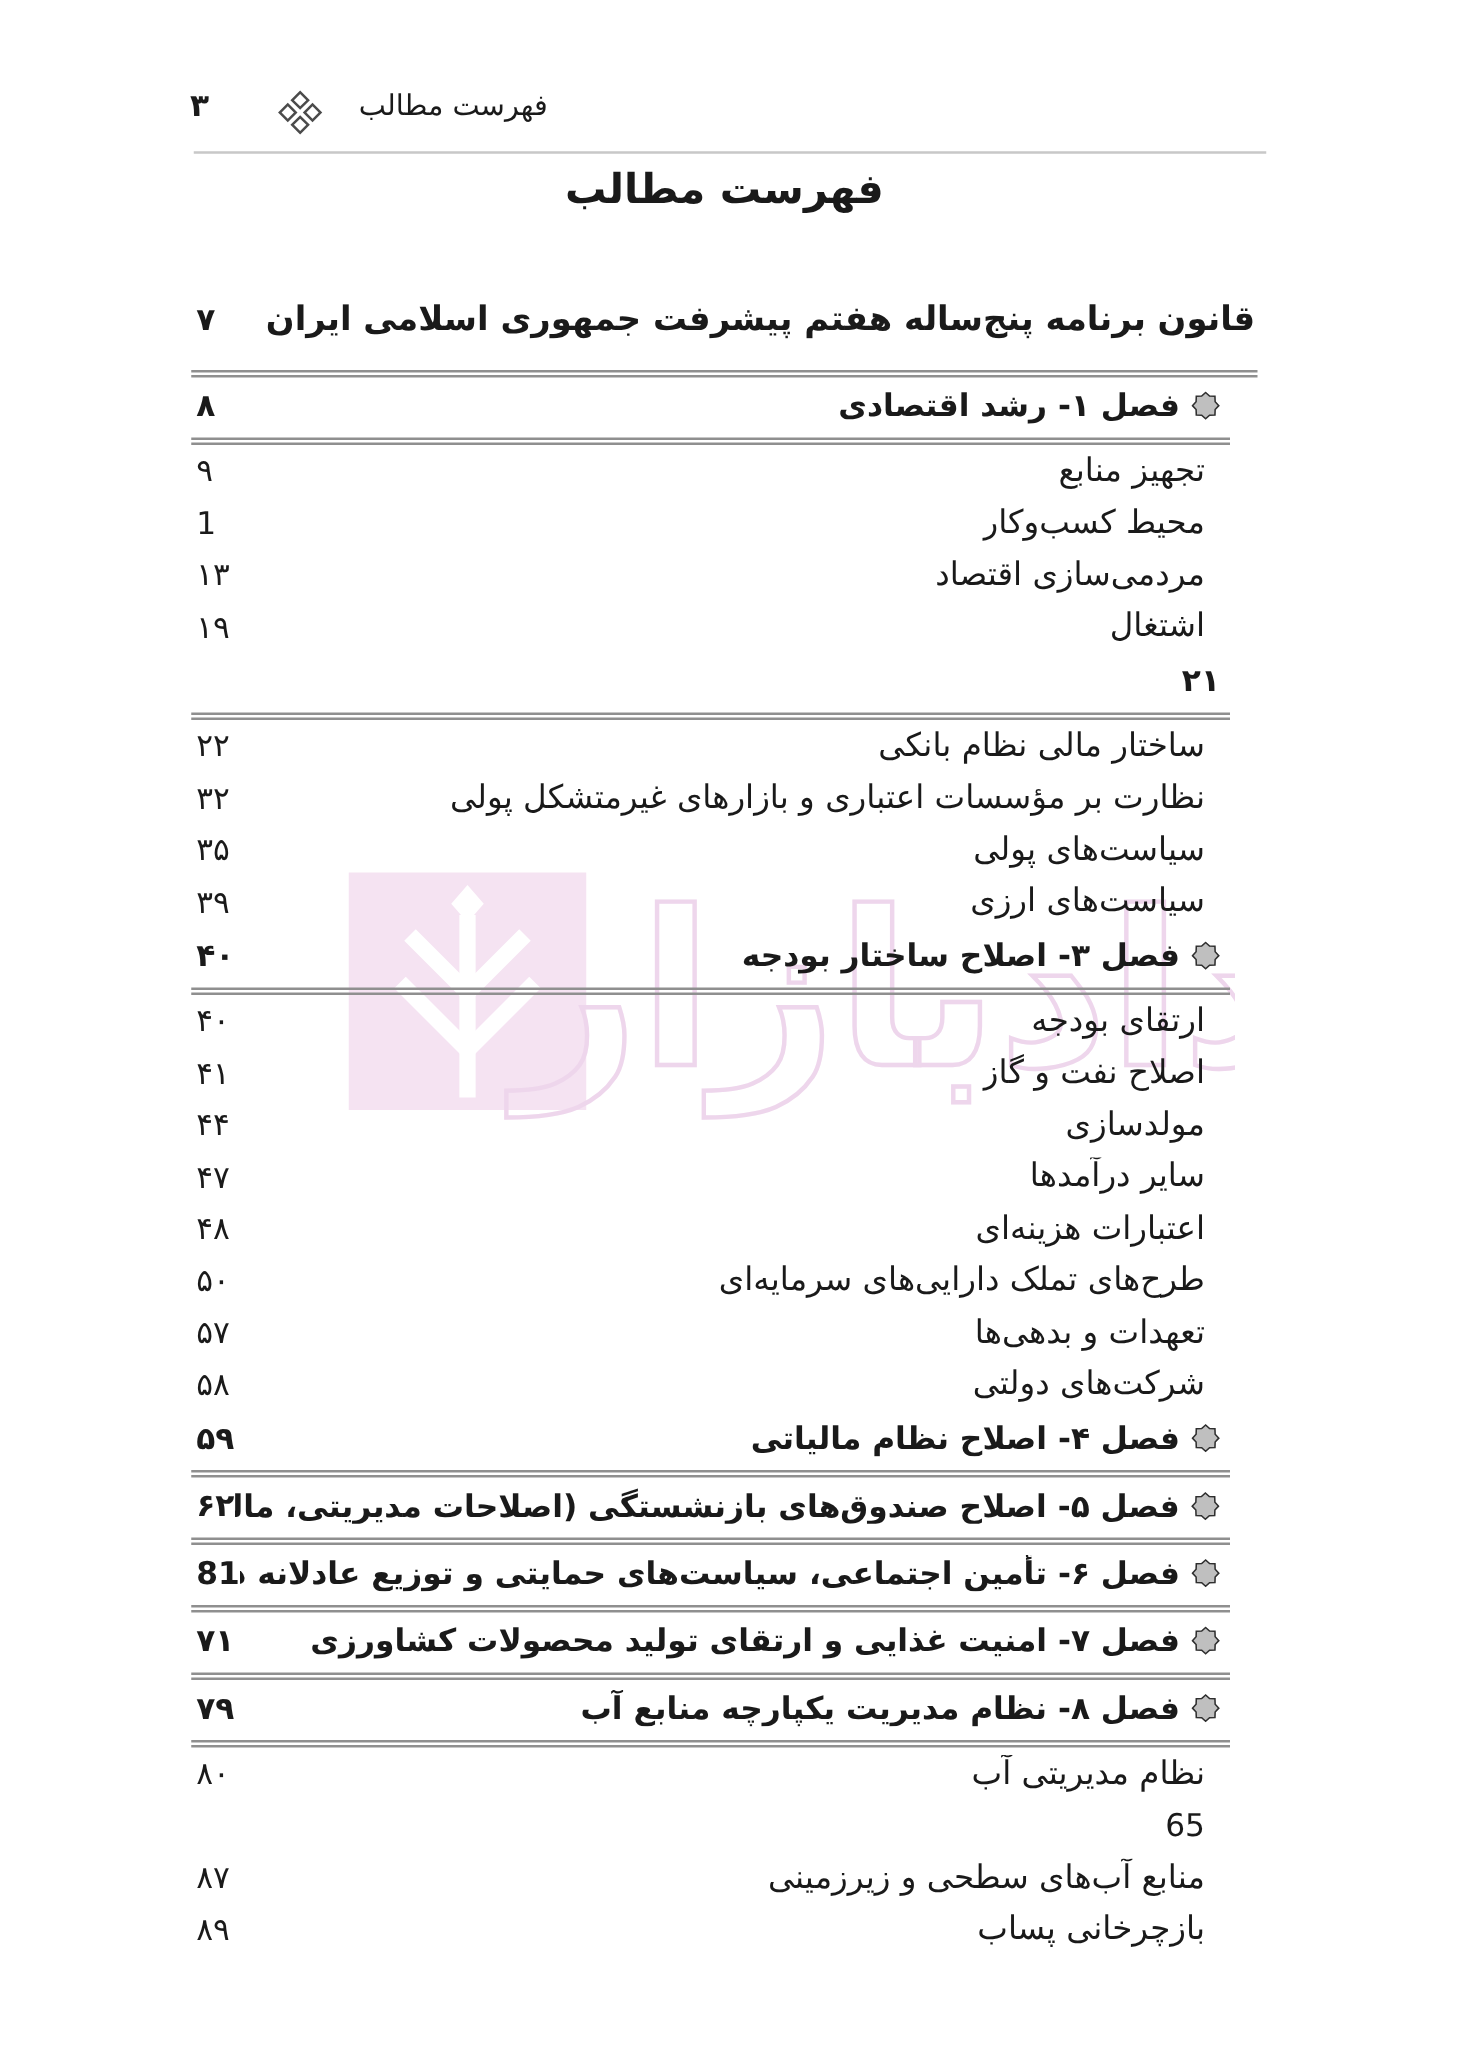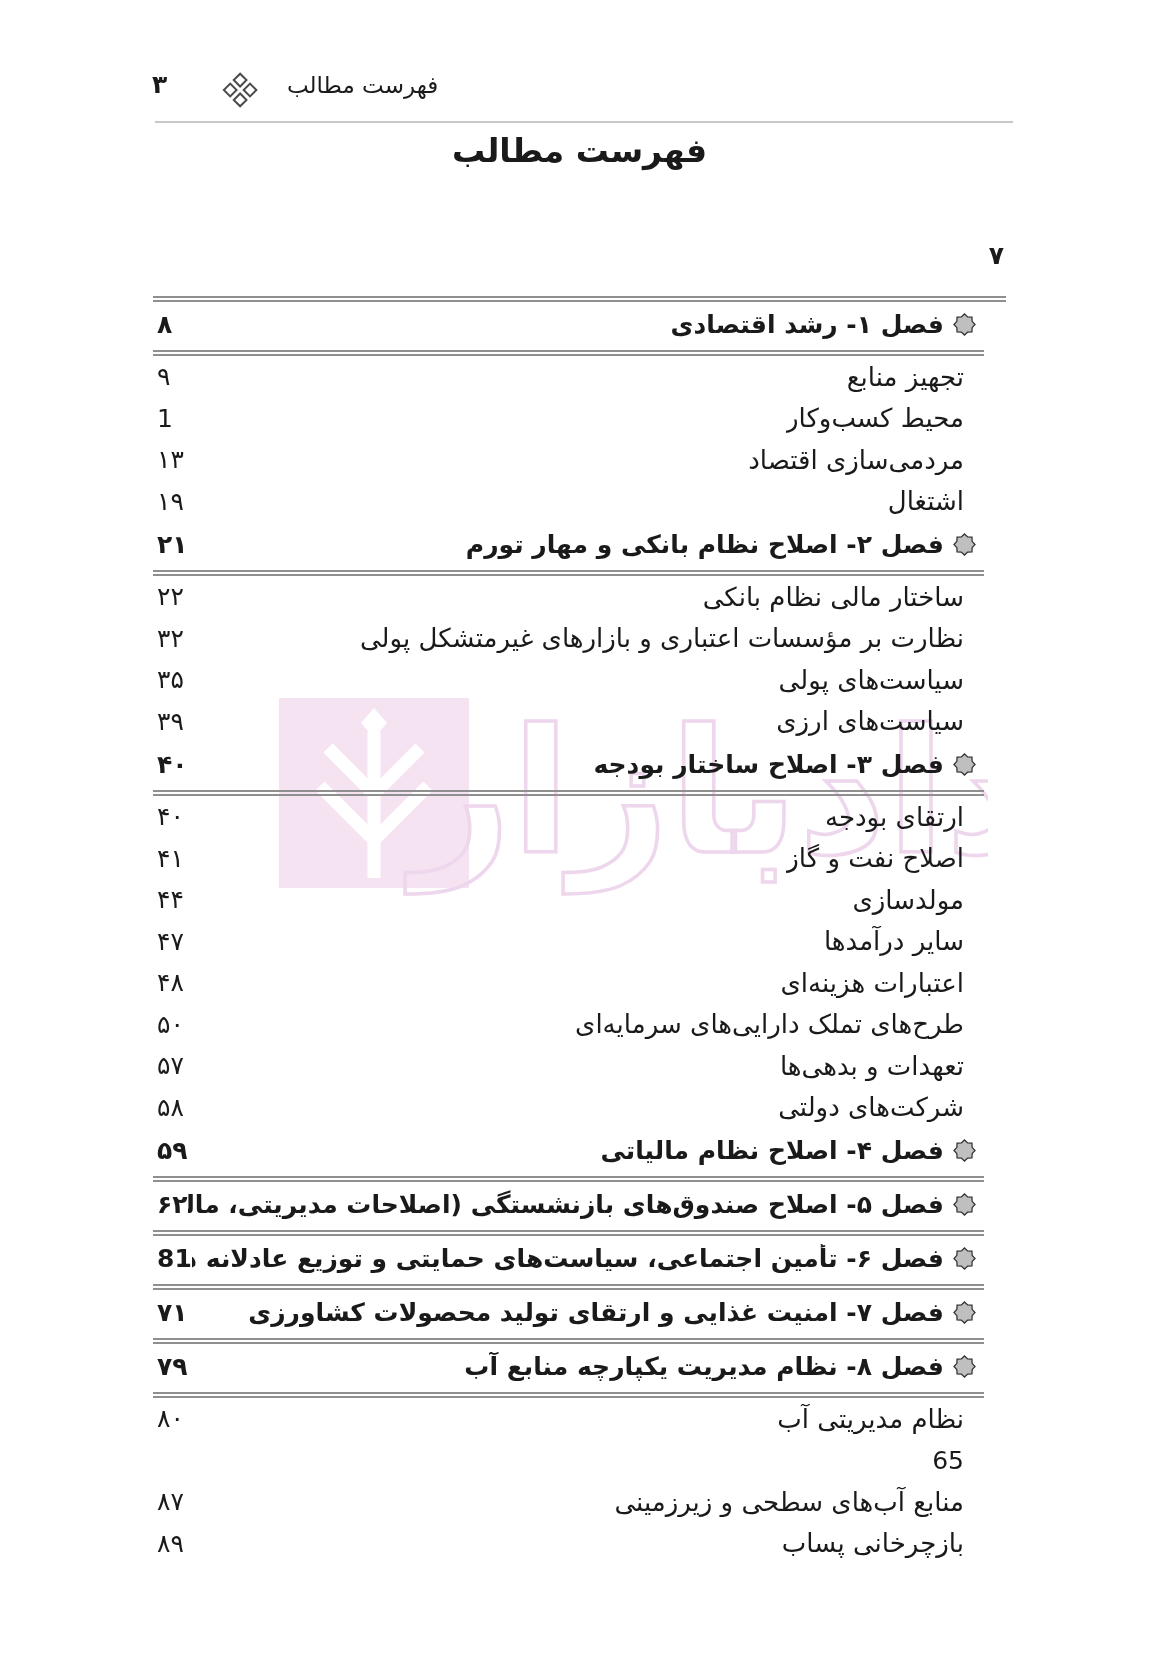--- a/index.html
+++ b/index.html
@@ -59,20 +59,23 @@
       <i></i>
       <i></i>
     </span>
   <span class="header-title">فهرست مطالب</span>
   <div class="header-rule"></div>
 
   <h1 class="doc-title">فهرست مطالب</h1>
 
   <div class="toc">
       <div class="row main">
+        <span class="label">
+          <span>قانون برنامه پنج‌ساله هفتم پیشرفت جمهوری اسلامی ایران</span>
+        </span>
         <span class="num">۷</span>
       </div>
       <div class="row chapter">
         <span class="label">
           <svg class="bullet" width="23" height="23" viewBox="0 0 24 24">
             <polygon points="12,1 15.29,4.05 19.78,4.22 19.95,8.71 23,12 19.95,15.29 19.78,19.78 15.29,19.95 12,23 8.71,19.95 4.22,19.78 4.05,15.29 1,12 4.05,8.71 4.22,4.22 8.71,4.05" fill="#bfbfbf" stroke="#2f2f2f" stroke-width="1.3"></polygon>
           </svg>
           <span>فصل ۱- رشد اقتصادی</span>
         </span>
         <span class="num">۸</span>
@@ -95,26 +98,20 @@
         </span>
         <span class="num">۱۳</span>
       </div>
       <div class="row sub">
         <span class="label">
           <span>اشتغال</span>
         </span>
         <span class="num">۱۹</span>
       </div>
       <div class="row chapter">
-        <span class="label">
-          <svg class="bullet" width="23" height="23" viewBox="0 0 24 24">
-            <polygon points="12,1 15.29,4.05 19.78,4.22 19.95,8.71 23,12 19.95,15.29 19.78,19.78 15.29,19.95 12,23 8.71,19.95 4.22,19.78 4.05,15.29 1,12 4.05,8.71 4.22,4.22 8.71,4.05" fill="#bfbfbf" stroke="#2f2f2f" stroke-width="1.3"></polygon>
-          </svg>
-          <span>فصل ۲- اصلاح نظام بانکی و مهار تورم</span>
-        </span>
         <span class="num">۲۱</span>
       </div>
       <div class="row sub">
         <span class="label">
           <span>ساختار مالی نظام بانکی</span>
         </span>
         <span class="num">۲۲</span>
       </div>
       <div class="row sub">
         <span class="label">

